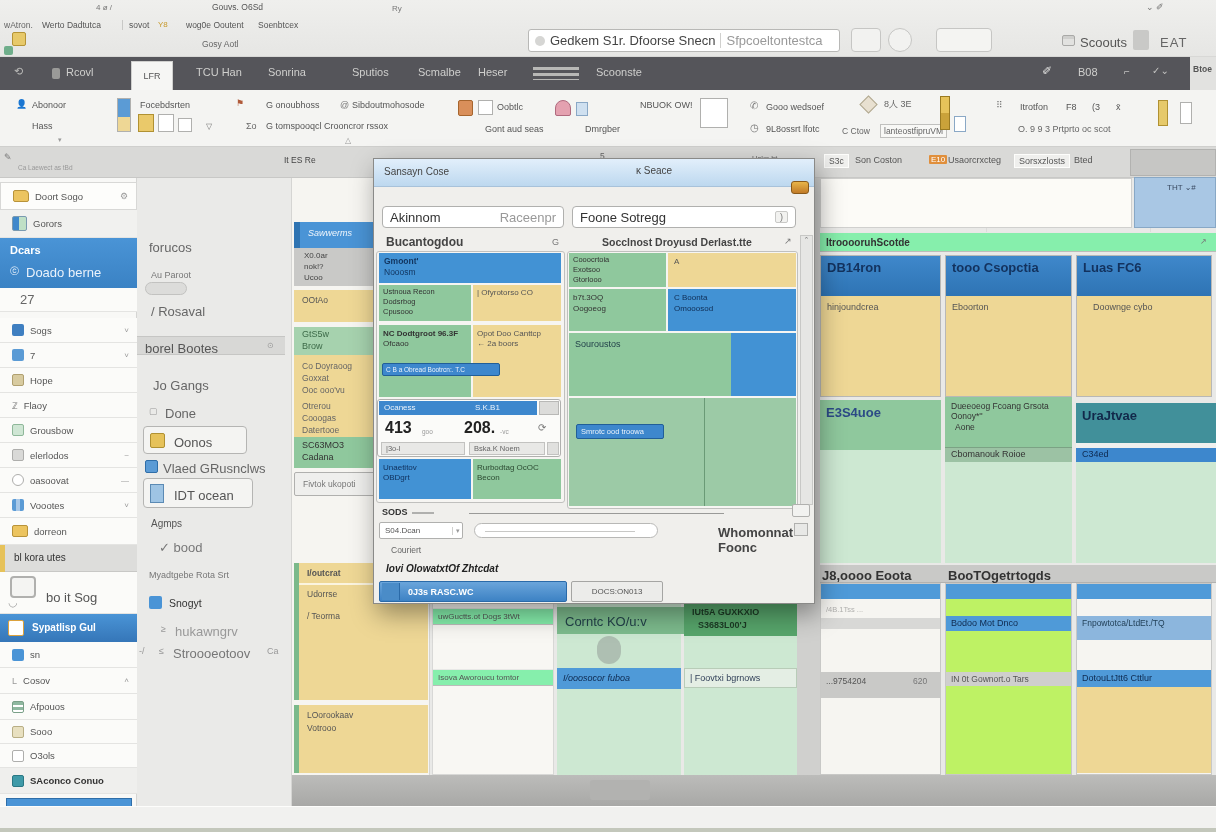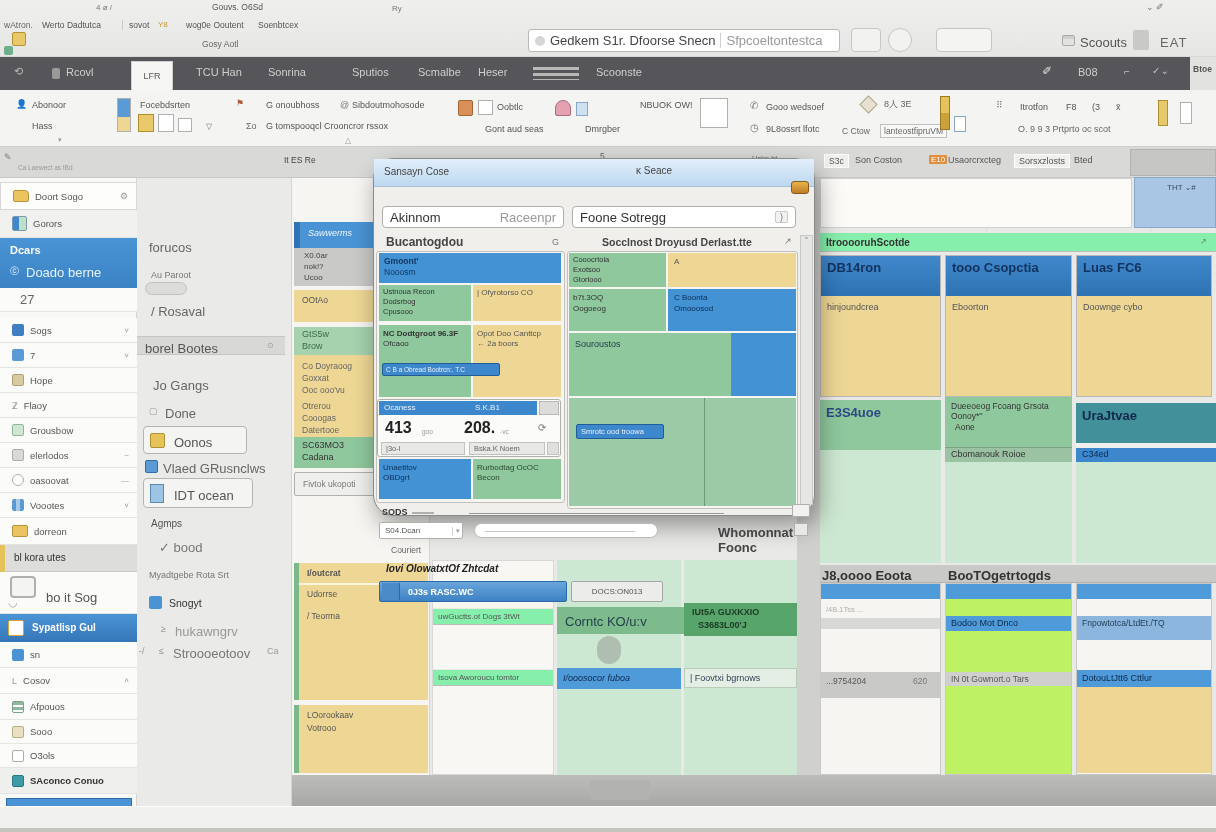--- a/index.html
+++ b/index.html
@@ -390,21 +390,21 @@
       </div>
     <div class="yellow" style="height:100px;">
         <span class="t9 c5" style="display:block;padding:6px 0 0 6px;">Eboorton</span>
       </div>
   </div>
   <div class="cell" style="left:1076px;top:255px;width:136px;height:142px;border:1px solid #b8b8b6;">
     <div class="bluehdr" style="height:40px;">
         <span class="t95 b cnav" style="display:block;padding:4px 0 0 6px;">Luas FC6</span>
       </div>
     <div class="yellow" style="height:100px;">
-        <span class="t9 c5" style="display:block;padding:6px 0 0 6px;">Doownge cybo</span>
+        <span class="t9 c5" style="display:block;padding:6px 0 0 16px;">Doownge cybo</span>
       </div>
   </div>
 
   <div class="cell" style="left:820px;top:400px;width:121px;height:163px;">
     <div class="green" style="height:50px;">
         <span class="t95 b" style="display:block;padding:5px 0 0 6px;color:#2c4a86;">E3S4uoe</span>
       </div>
     <div class="glight" style="height:113px;"></div>
   </div>
   <div class="cell" style="left:945px;top:397px;width:127px;height:166px;">
@@ -461,21 +461,21 @@
       <span class="t9 abs" style="left:5px;top:3px;color:#0e2a50;">DotouLtJtt6 Cttlur</span>
     </div>
     <div class="abs yellow" style="left:0;top:103px;width:134px;height:86px;"></div>
   </div>
 
   <div class="abs" style="left:292px;top:775px;width:924px;height:31px;background:linear-gradient(#bcbcba,#a8a8a6);"></div>
   <div class="abs" style="left:590px;top:780px;width:60px;height:20px;background:#b2b2b0;border-radius:3px;"></div>
   <div class="abs" style="left:0;top:806px;width:1216px;height:22px;background:#f1f1ef;border-top:1px solid #fdfdfb;"></div>
   <div class="abs" style="left:0;top:828px;width:1216px;height:4px;background:#c3c7bb;"></div>
 
-  <div class="abs dialog" style="left:373px;top:158px;width:442px;height:358px;z-index:50;border-radius:21px;">
+  <div class="abs dialog" style="left:373px;top:158px;width:442px;height:446px;z-index:50;">
     <div class="dtitle abs" style="left:0;top:0;width:440px;height:28px;">
       <span class="t10 c4 abs" style="left:10px;top:7px;">Sansayn Cose</span>
       <span class="t10 c4 abs" style="left:262px;top:6px;">ĸ Seace</span>
     </div>
     <div class="abs" style="left:417px;top:22px;width:18px;height:13px;background:linear-gradient(#e8b54a,#c27b28);border:1px solid #8a5a1a;border-radius:3px;"></div>
 
     <div class="field abs" style="left:8px;top:47px;width:182px;height:22px;">
       <span class="t95 c3">Akinnom</span>
       <span class="t95 c9" style="margin-left:auto;">Raceenpr</span>
     </div>

